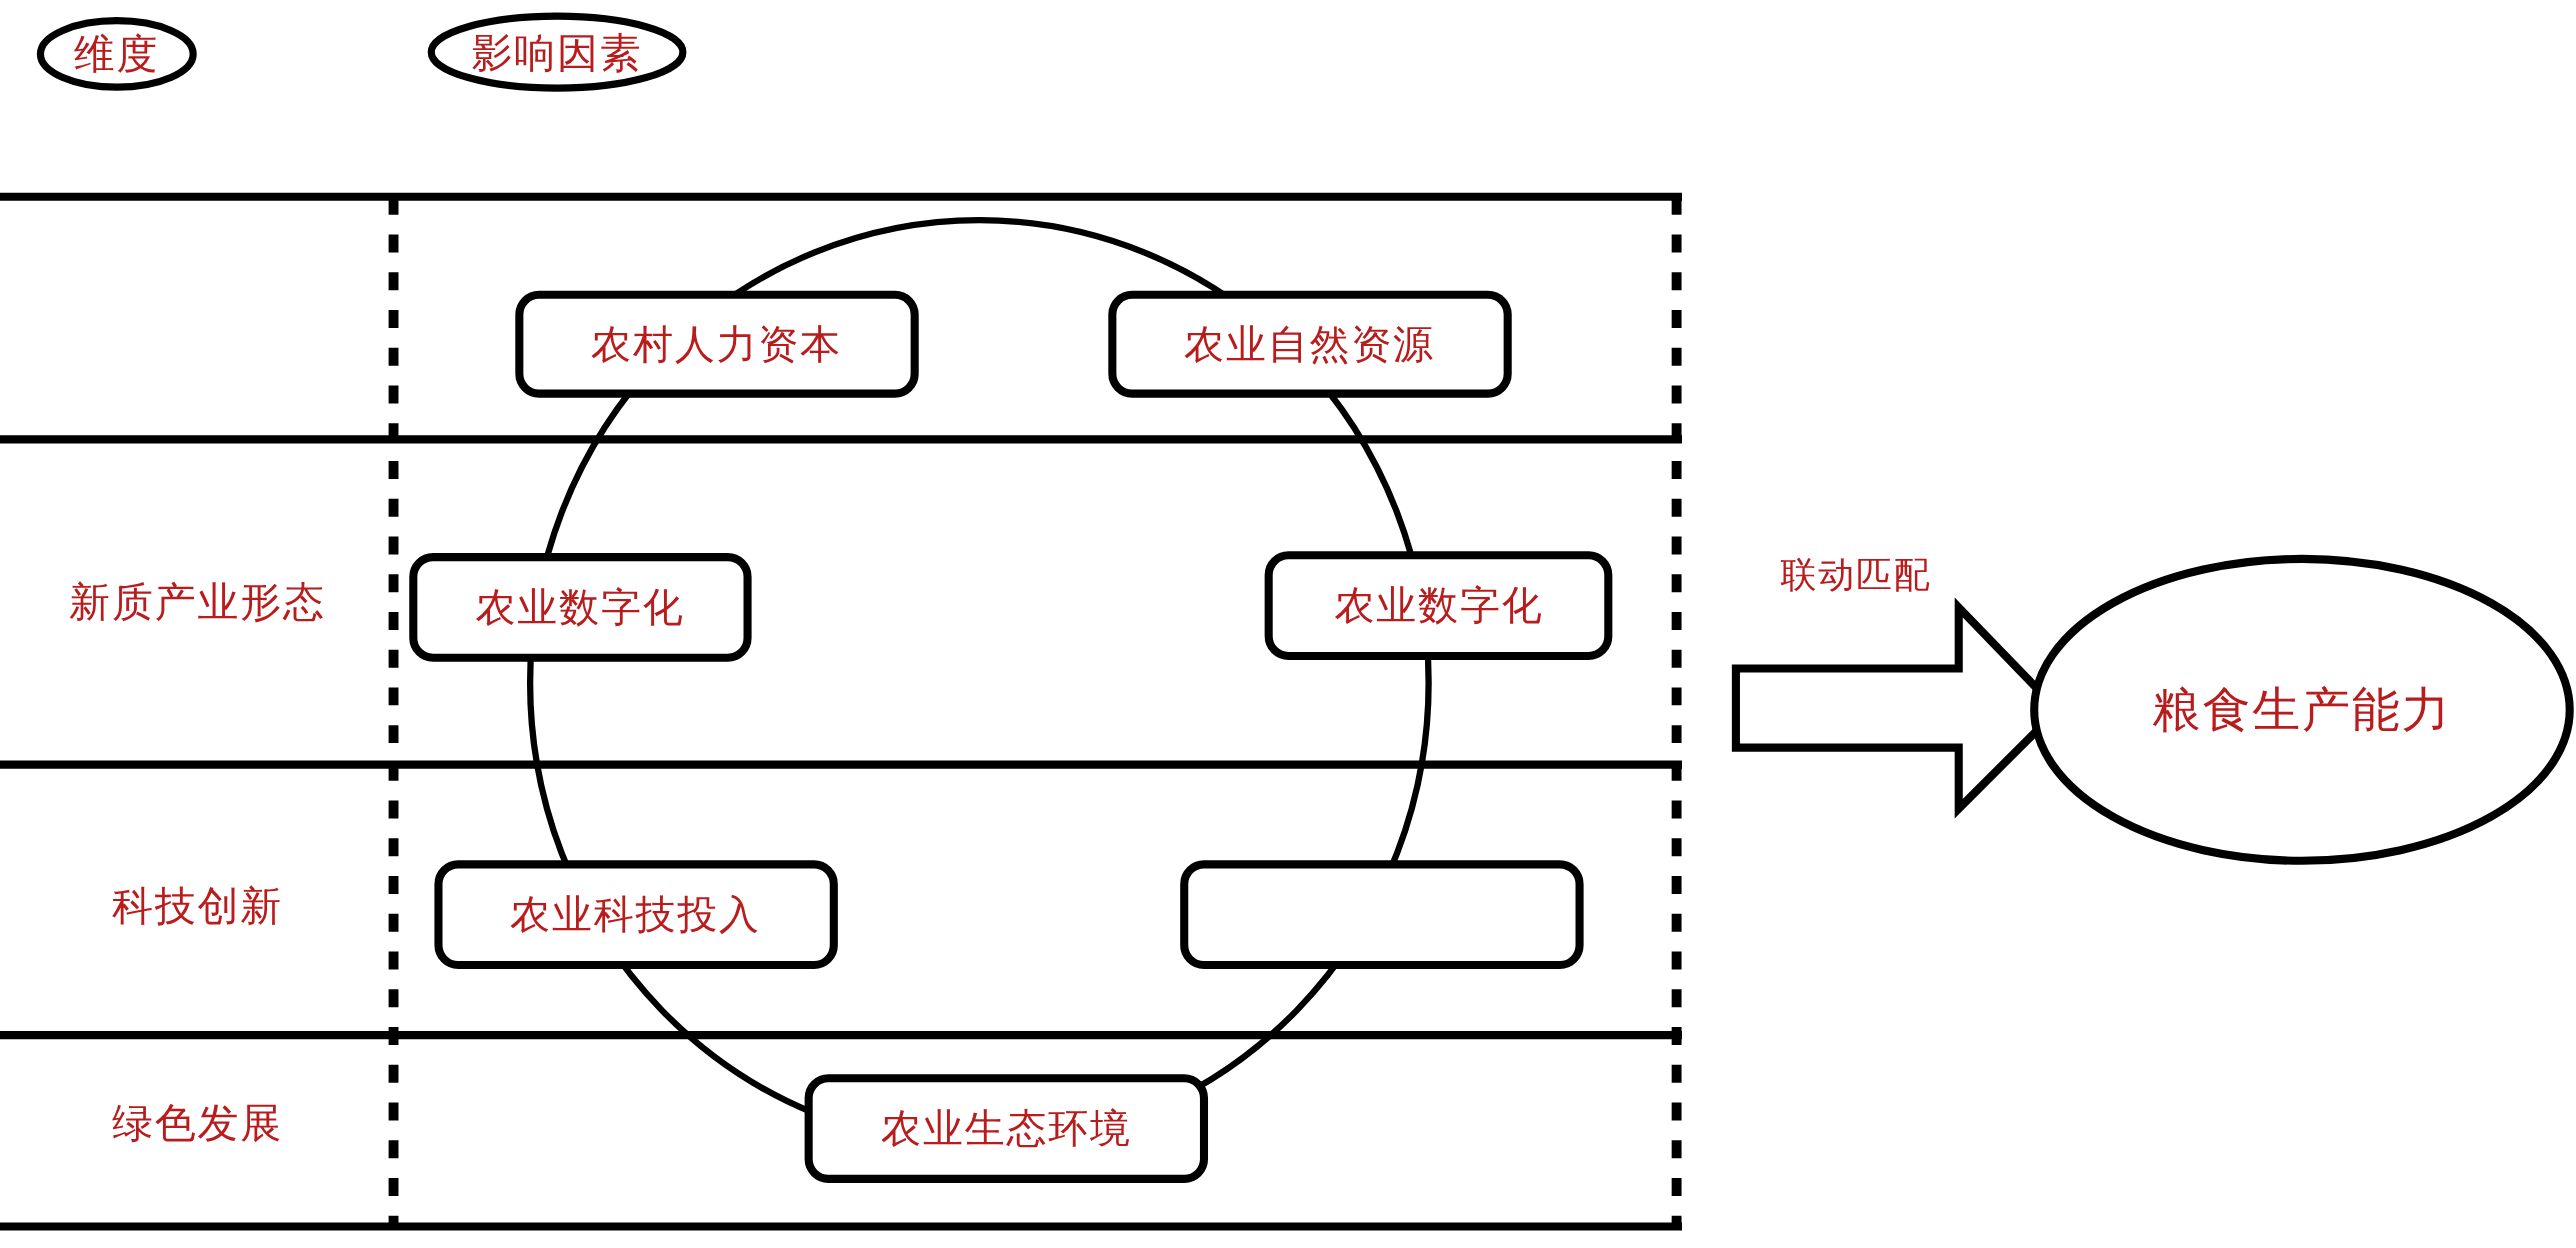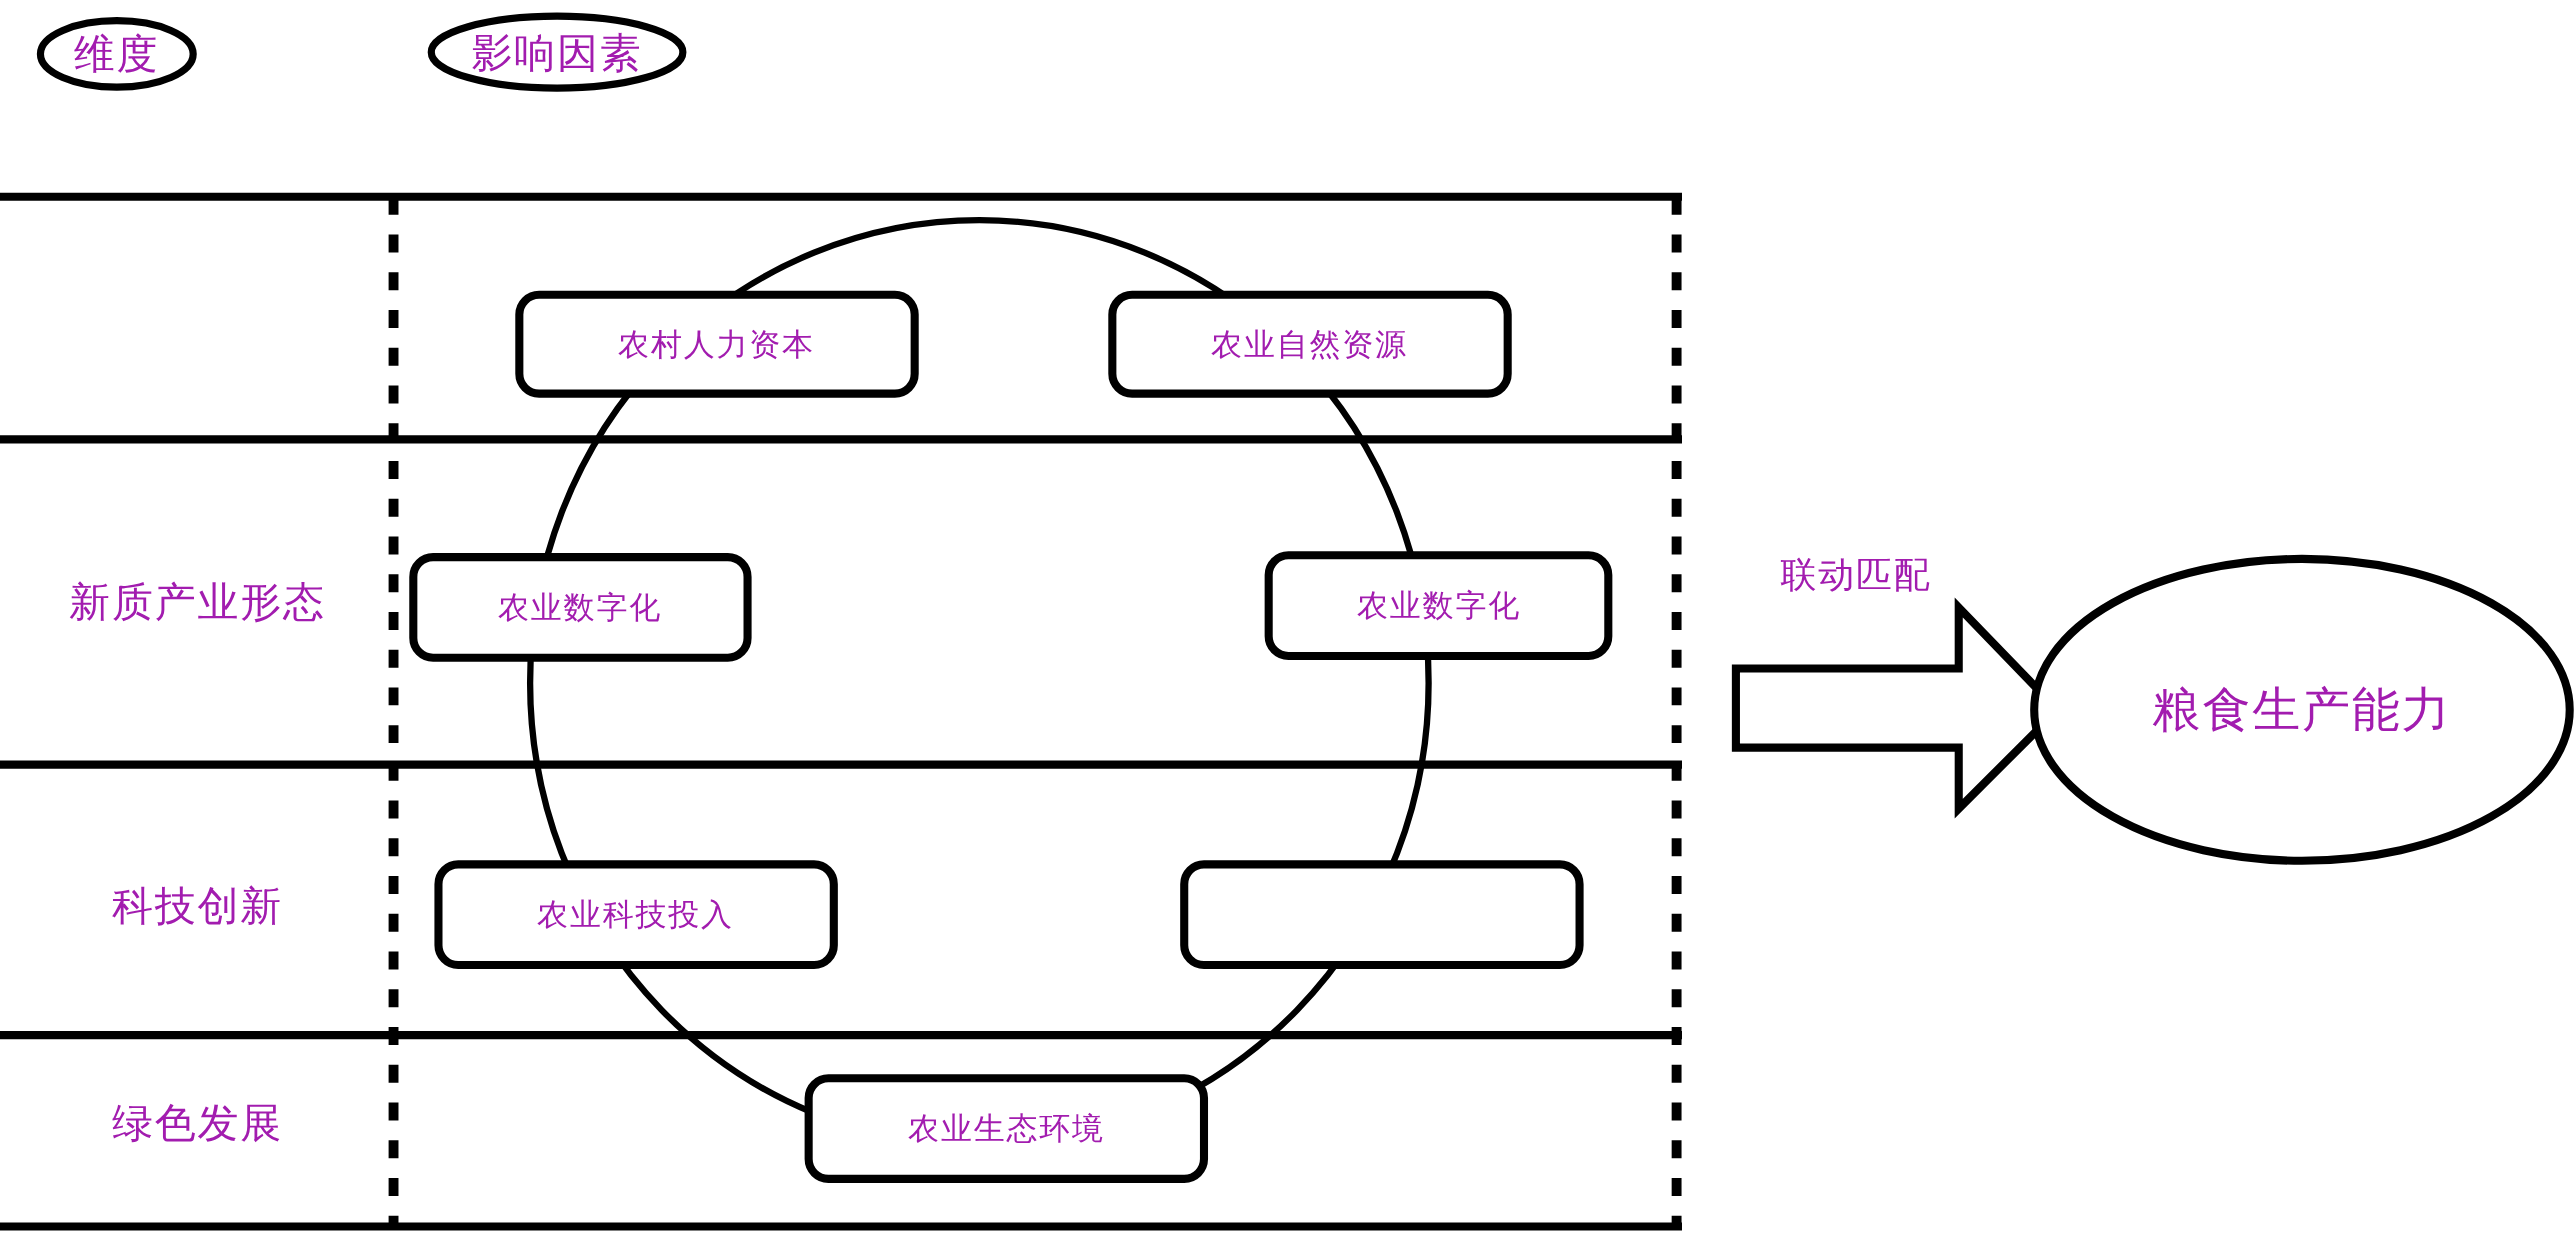--- a/index.html
+++ b/index.html
@@ -3,27 +3,27 @@
 <meta charset="utf-8">
 <style>
   html,body{margin:0;padding:0;background:#ffffff;}
   body{font-family:"Liberation Serif","DejaVu Serif",serif;}
   #stage{position:relative;width:2576px;height:1249px;background:#ffffff;overflow:hidden;}
   svg.layer{position:absolute;left:0;top:0;width:2576px;height:1249px;}
   .node-label{
     position:absolute;
     display:flex;align-items:center;justify-content:center;
     text-align:center;
-    color:#a21caf;
+    color:#b91c1c;
     white-space:nowrap;
     font-family:Liberation Serif, serif;
     letter-spacing:1.8px;
   }
   .dim-label{font-size:41px;}
-  .box-label{font-size:31px;}
+  .box-label{font-size:40px;}
   .center-label{font-size:50px;}
   .ellipse-label-big{font-size:48px;}
   .link-label{font-size:36px;}
 </style>
 </head>
 <body>
 
 <div id="stage">
 
   <svg class="layer" viewBox="0 0 2867 1390">

